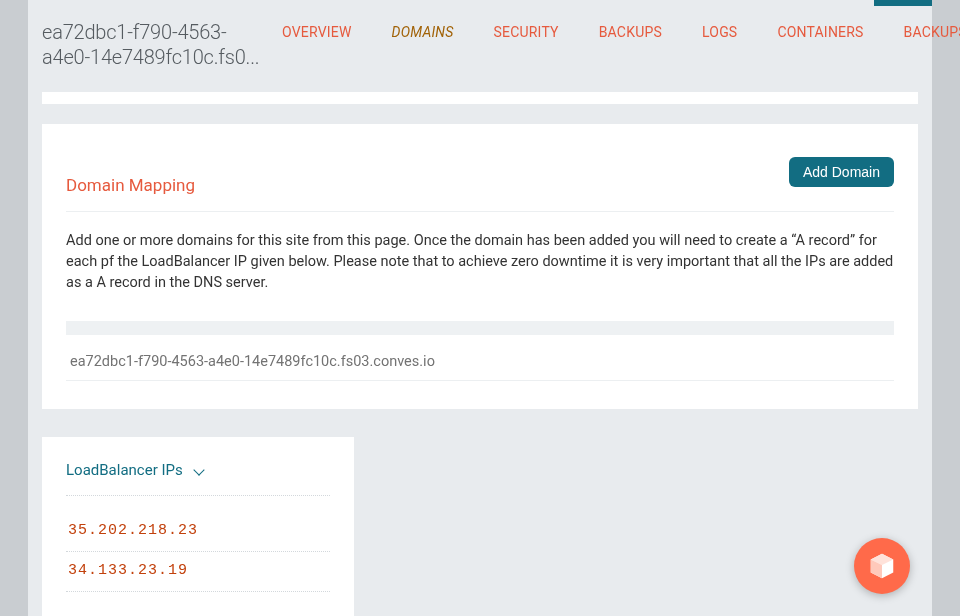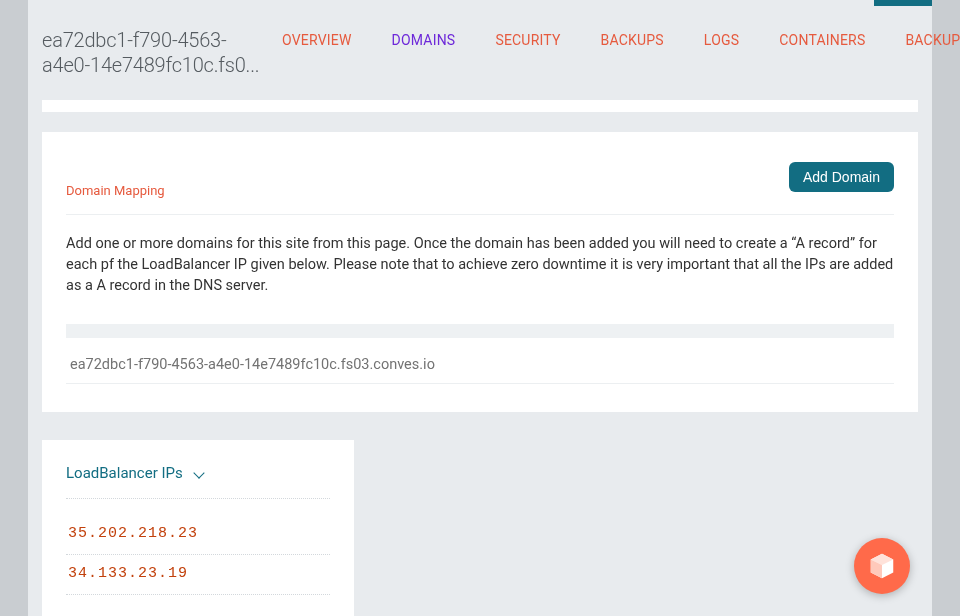--- a/index.html
+++ b/index.html
@@ -14,47 +14,47 @@
       margin:0 28px;
       height:616px;
       position:relative;
     }
     .topright {
       position:absolute; top:-8px; right:0;
       width:58px; height:14px; background:#126d82;
     }
     .header {
       display:flex; align-items:flex-start;
-      gap:20px; padding:28px 14px 22px 14px;
+      gap:20px; padding:20px 14px 22px 14px;
       justify-content:space-between;
     }
     .title {
       flex:0 0 auto; width:220px;
       font-size:20px; font-weight:300; color:#555b60;
       line-height:1.25; letter-spacing:-0.2px;
       white-space:normal;
     }
     .navtabs {
       flex:1 1 auto; display:flex; gap:40px; justify-content:flex-end;
       font-size:14px; font-weight:400; letter-spacing:0.2px;
       padding-top:4px;
     }
     .navtab { color:#e65a3e; cursor:pointer; white-space:nowrap; }
-    .navtab.active { color:#6d28d9; }
+    .navtab.active { color:#a16207;font-style:italic; }
     .whitebar {
       height:12px; background:#fff; margin:0 14px 20px 14px;
     }
     .card {
       background:#fff; margin:0 14px; padding:24px 24px 28px 24px;
     }
     .cardheader {
       display:flex; justify-content:space-between; align-items:center;
       border-bottom:1px solid #eceff1; padding-bottom:16px; margin-bottom:18px;
     }
-    .cardtitle { color:#e65a3e; font-size:13px; font-weight:400;margin-top:27px; }
+    .cardtitle { color:#e65a3e; font-size:17px; font-weight:400;margin-top:27px; }
     .btn-add {
       background:#126d82; color:#fff; font-size:14px;
       padding:7px 14px; border:none; cursor:pointer;
       border-radius:6px;
     }
     .helptext {
       font-size:14.5px; line-height:1.45; color:#333;
       margin-bottom:28px;
     }
     .greyband { height:14px; background:#eef1f3; margin-bottom:10px;}

